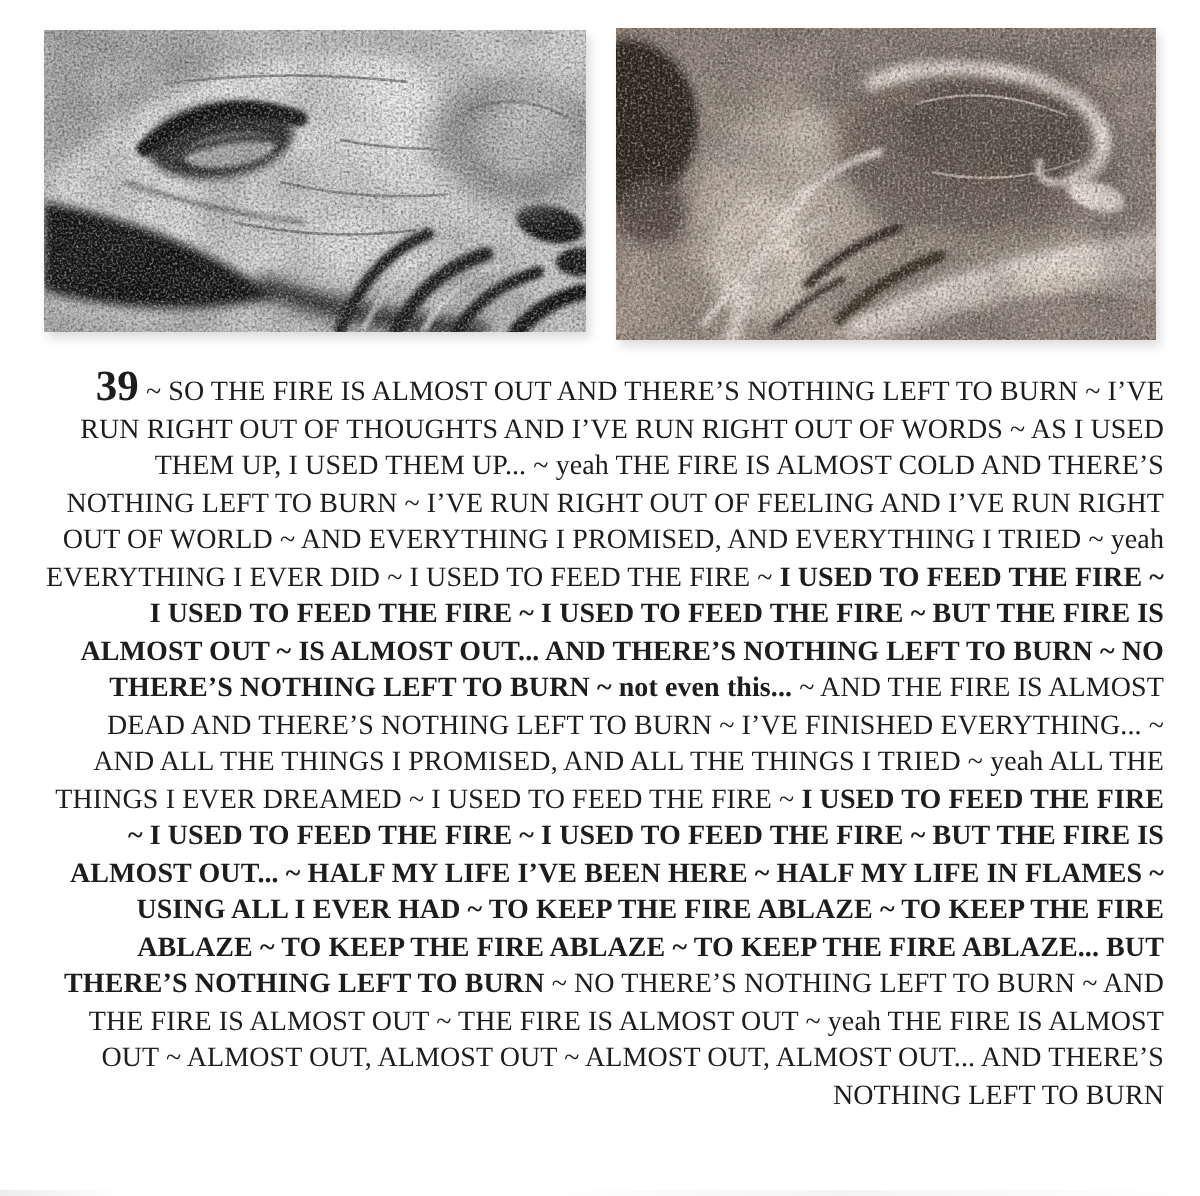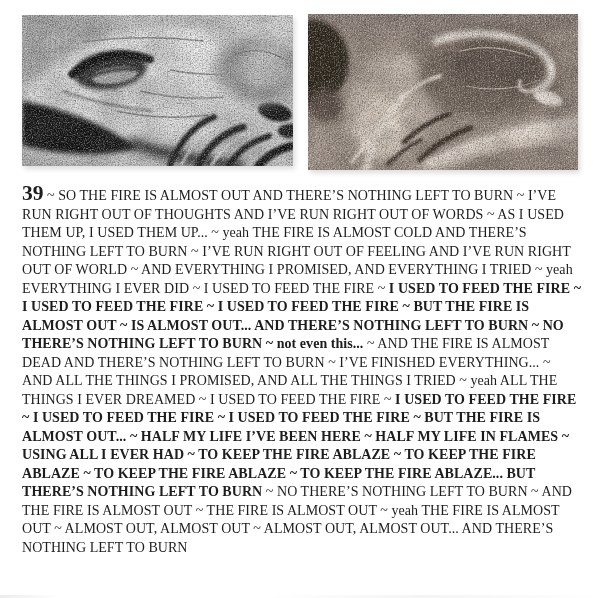--- a/index.html
+++ b/index.html
@@ -19,21 +19,21 @@
   .photo-left{left:22px;top:15px;width:271px;height:151px;}
   .photo-right{left:308px;top:14px;width:270px;height:156px;}
   .lyrics{
     position:absolute;
     left:22px;top:184px;width:560px;
     margin:0;
     font-size:14px;
     line-height:18.5px;
     letter-spacing:0.05px;
     color:#1d1d1d;
-    text-align:left;
+    text-align:right;
   }
   .tracknum{
     font-size:21.5px;
     font-weight:bold;
     line-height:18.5px;
     letter-spacing:0;
   }
   .seg-regular{font-weight:normal;}
   .seg-bold{font-weight:bold;}
   .scan-edge{

